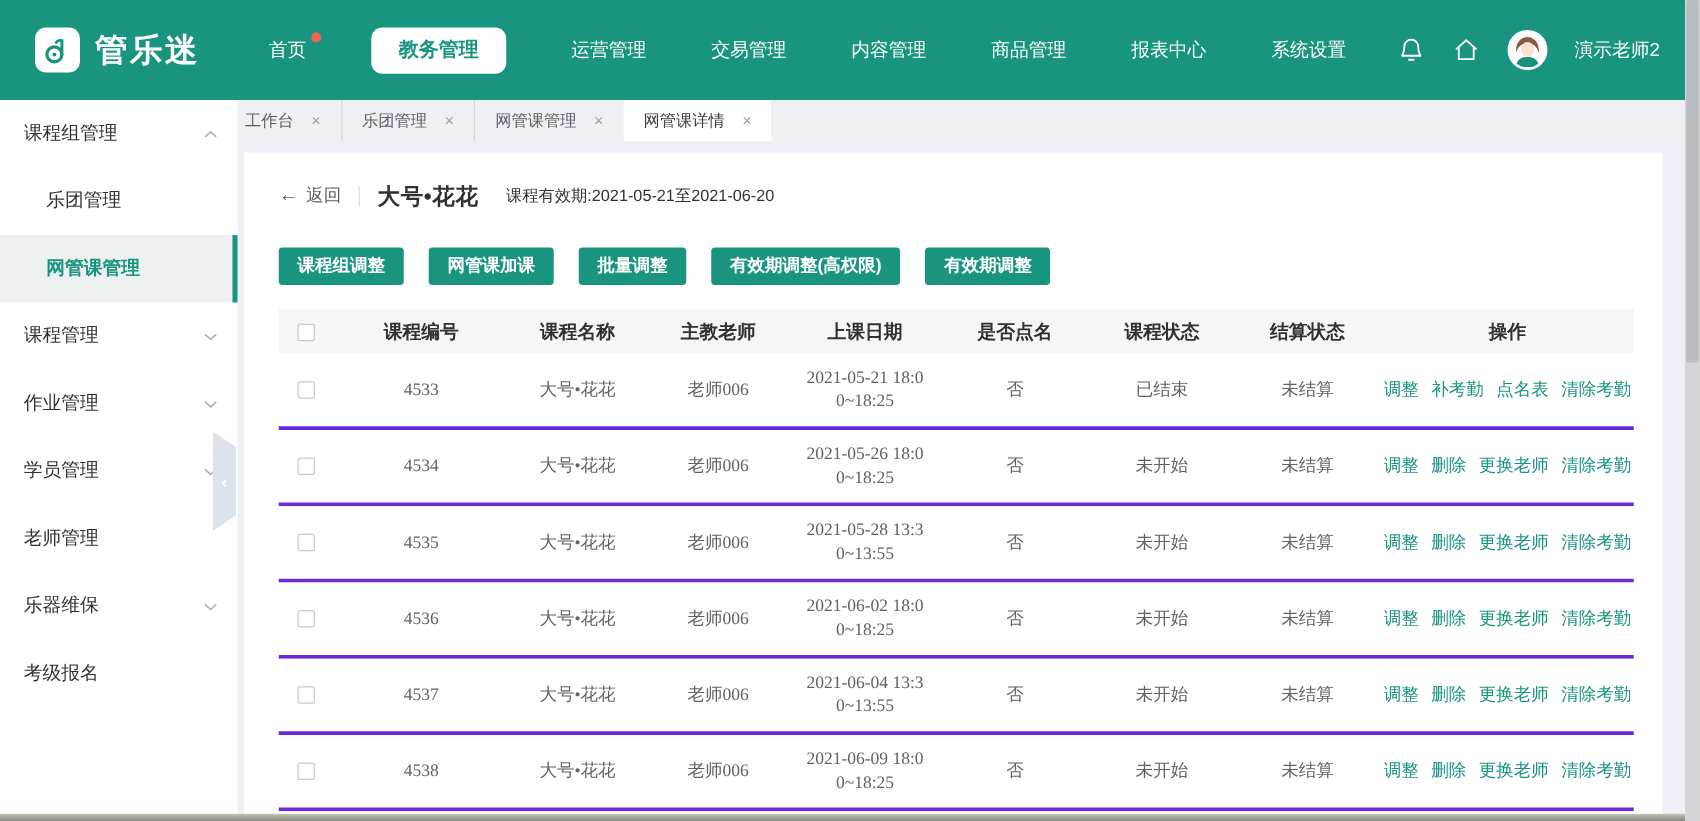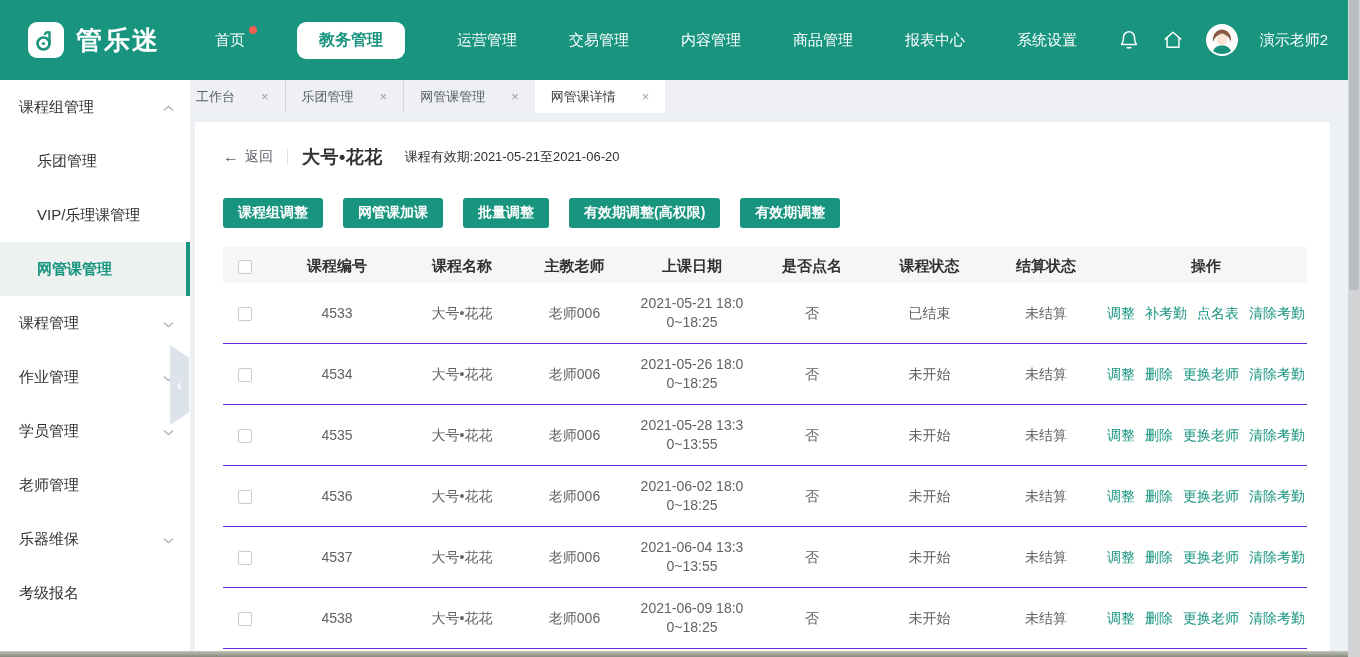--- a/index.html
+++ b/index.html
@@ -28,42 +28,42 @@
   
   .sidebar{position:absolute;left:0;top:80px;width:190px;height:577px;background:#fff;z-index:2;}
   .side-item{height:54px;line-height:54px;font-size:15px;color:#303133;padding-left:19px;cursor:pointer;position:relative;white-space:nowrap;}
   .side-item .chev{position:absolute;right:16px;top:50%;transform:translateY(-50%);}
   .side-item.child{padding-left:37px;}
   .side-item.active{background:#edf2f1;color:var(--accent);font-weight:bold;border-right:4px solid var(--accent);}
   .collapse-handle{position:absolute;left:170px;top:345px;width:19px;height:80px;background:#dde3ea;clip-path:polygon(0 0,100% 16%,100% 84%,0 100%);display:flex;align-items:center;justify-content:center;color:#fff;font-size:14px;font-weight:bold;cursor:pointer;z-index:3;}
 
   
   .tabbar{position:absolute;left:170px;top:80px;width:1178px;height:33px;background:#eef0f4;display:flex;align-items:stretch;padding-left:10px;}
-  .tab{display:flex;align-items:center;gap:26px;padding:0 16px;font-size:13px;color:#5a5e66;cursor:pointer;white-space:nowrap;}
+  .tab{display:flex;align-items:center;gap:14px;padding:0 16px;font-size:13px;color:#5a5e66;cursor:pointer;white-space:nowrap;}
   .tab .close{color:#9ca0a6;font-size:13px;cursor:pointer;}
   .tab.active{background:#fff;color:#3c4046;}
   .tab:not(.active)+.tab:not(.active){border-left:1px solid #d3d7de;}
 
   
   .content{position:absolute;left:170px;top:113px;width:1178px;height:544px;background:#edf0f5;}
   .card{position:absolute;left:25px;top:9px;width:1135px;height:560px;background:#fff;padding:22px 28px 0 28px;}
   .detail-head{display:flex;align-items:center;gap:14px;height:26px;}
   .back{display:flex;align-items:center;gap:6px;font-size:14px;color:#5a5e66;cursor:pointer;}
   .back .arrow{font-size:16px;}
   .head-divider{width:1px;height:16px;background:#dcdfe6;}
   .course-title{font-size:18px;font-weight:bold;color:#303133;letter-spacing:.5px;}
   .validity{font-size:13px;color:#303133;margin-left:8px;}
   .btn-row{display:flex;gap:20px;margin-top:28px;}
   .btn{background:var(--accent);color:#fff;border:none;font-size:14px;height:30px;padding:0 15px;border-radius:3px;cursor:pointer;white-space:nowrap;font-family:inherit;font-weight:bold;}
 
   
   .table{margin-top:19px;width:1084px;font-size:14px;color:#606266;}
   .tr{display:grid;grid-template-columns:44px 140px 110px 115px 120px 120px 115px 118px 1fr;align-items:center;}
   .thead{background:#f5f6f8;height:36px;font-weight:bold;color:#303133;font-size:15px;}
-  .tbody .tr{height:61px;border-bottom:1px solid #6d28d9;background:#fff;}
+  .tbody .tr{height:61px;border-bottom:3px solid #6d28d9;background:#fff;font-family:Liberation Serif, serif;}
   .cell{text-align:center;line-height:19px;}
   .cbx{width:14px;height:14px;border:1px solid #c8cacd;border-radius:2px;background:#fff;display:inline-block;vertical-align:middle;cursor:pointer;}
   .actions{display:flex;justify-content:center;gap:10px;white-space:nowrap;}
   .link{color:var(--link);cursor:pointer;}
   .partial-row{height:8px;background:#fff;}
 
   
   .scrollbar{position:absolute;right:0;top:0;width:12px;height:657px;background:#d2d4d6;z-index:5;}
   .scroll-thumb{position:absolute;left:1px;top:0;width:10px;height:290px;background:#b9bcc0;border-radius:2px;}
   .bottom-strip{position:absolute;left:0;bottom:0;width:1348px;height:6px;background:linear-gradient(#c2c6b8,#84887e);z-index:4;}
@@ -121,21 +121,20 @@
 <aside class="sidebar">
   <div class="side-item">
     <span>课程组管理</span>
     <span class="chev">
       <svg width="11" height="7" viewBox="0 0 11 7" fill="none">
           <path d="M1 5.5 5.5 1.5 10 5.5" stroke="#b1b5bb" stroke-width="1.4"></path>
         </svg>
     </span>
   </div>
   <div class="side-item child">乐团管理</div>
-  <div class="side-item child">VIP/乐理课管理</div>
   <div class="side-item child active">网管课管理</div>
   <div class="side-item">
     <span>课程管理</span>
     <span class="chev">
       <svg width="11" height="7" viewBox="0 0 11 7" fill="none">
           <path d="M1 1.5 5.5 5.5 10 1.5" stroke="#b1b5bb" stroke-width="1.4"></path>
         </svg>
     </span>
   </div>
   <div class="side-item">

